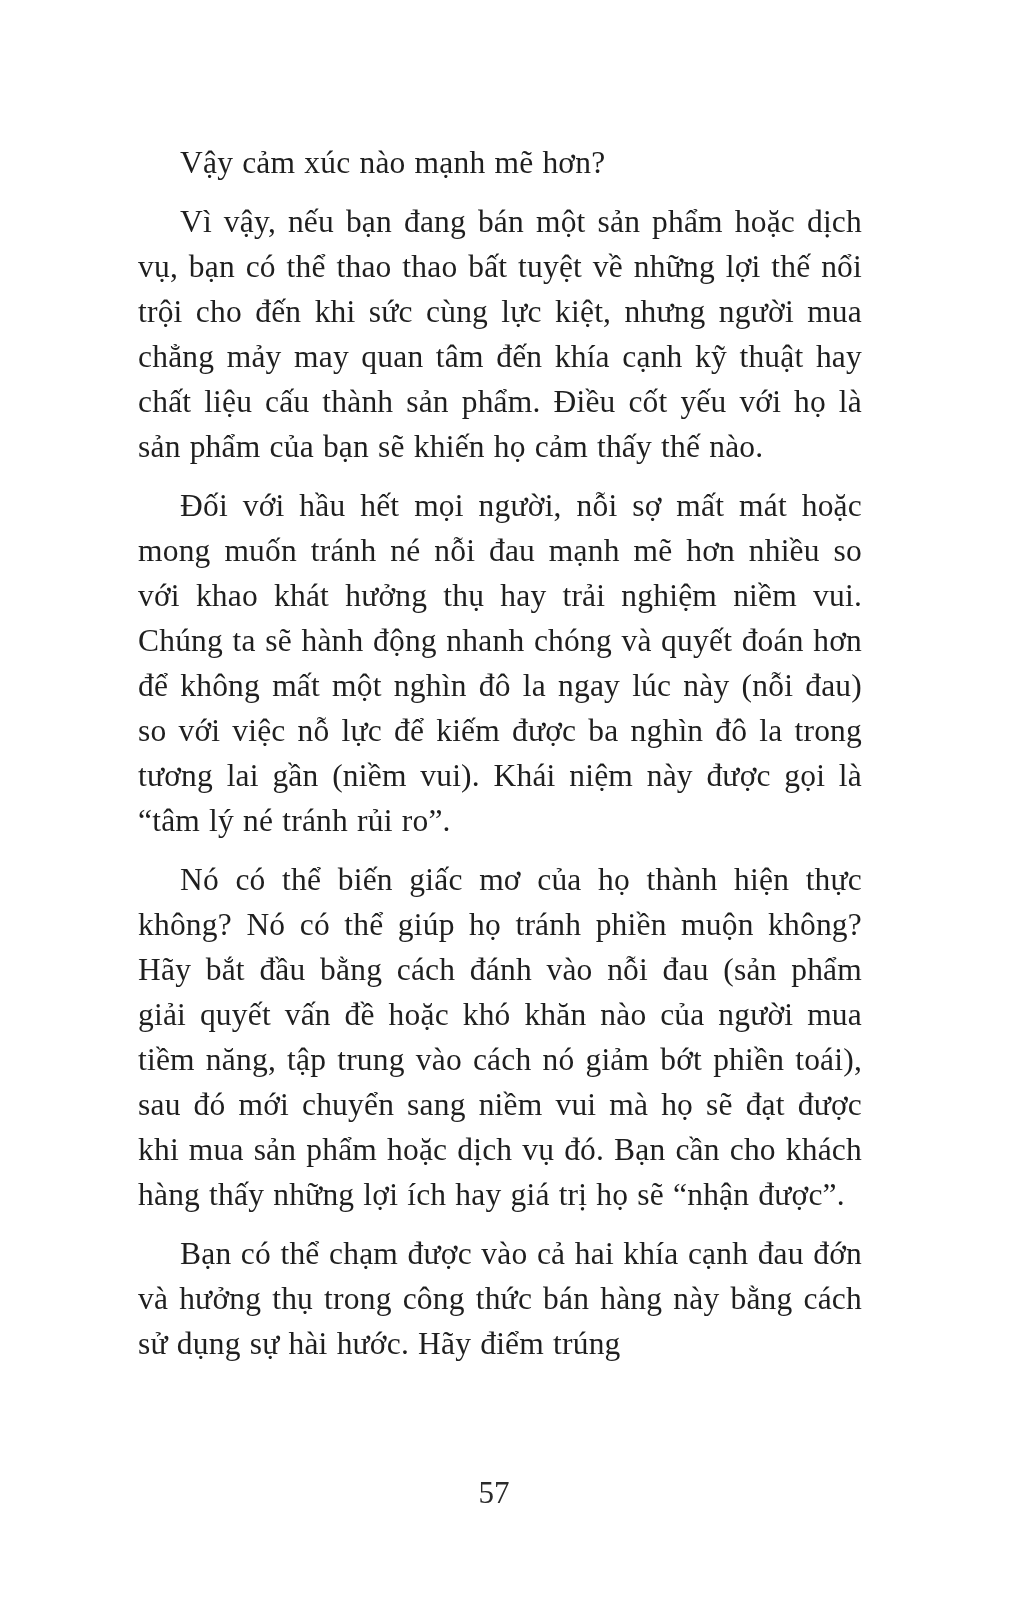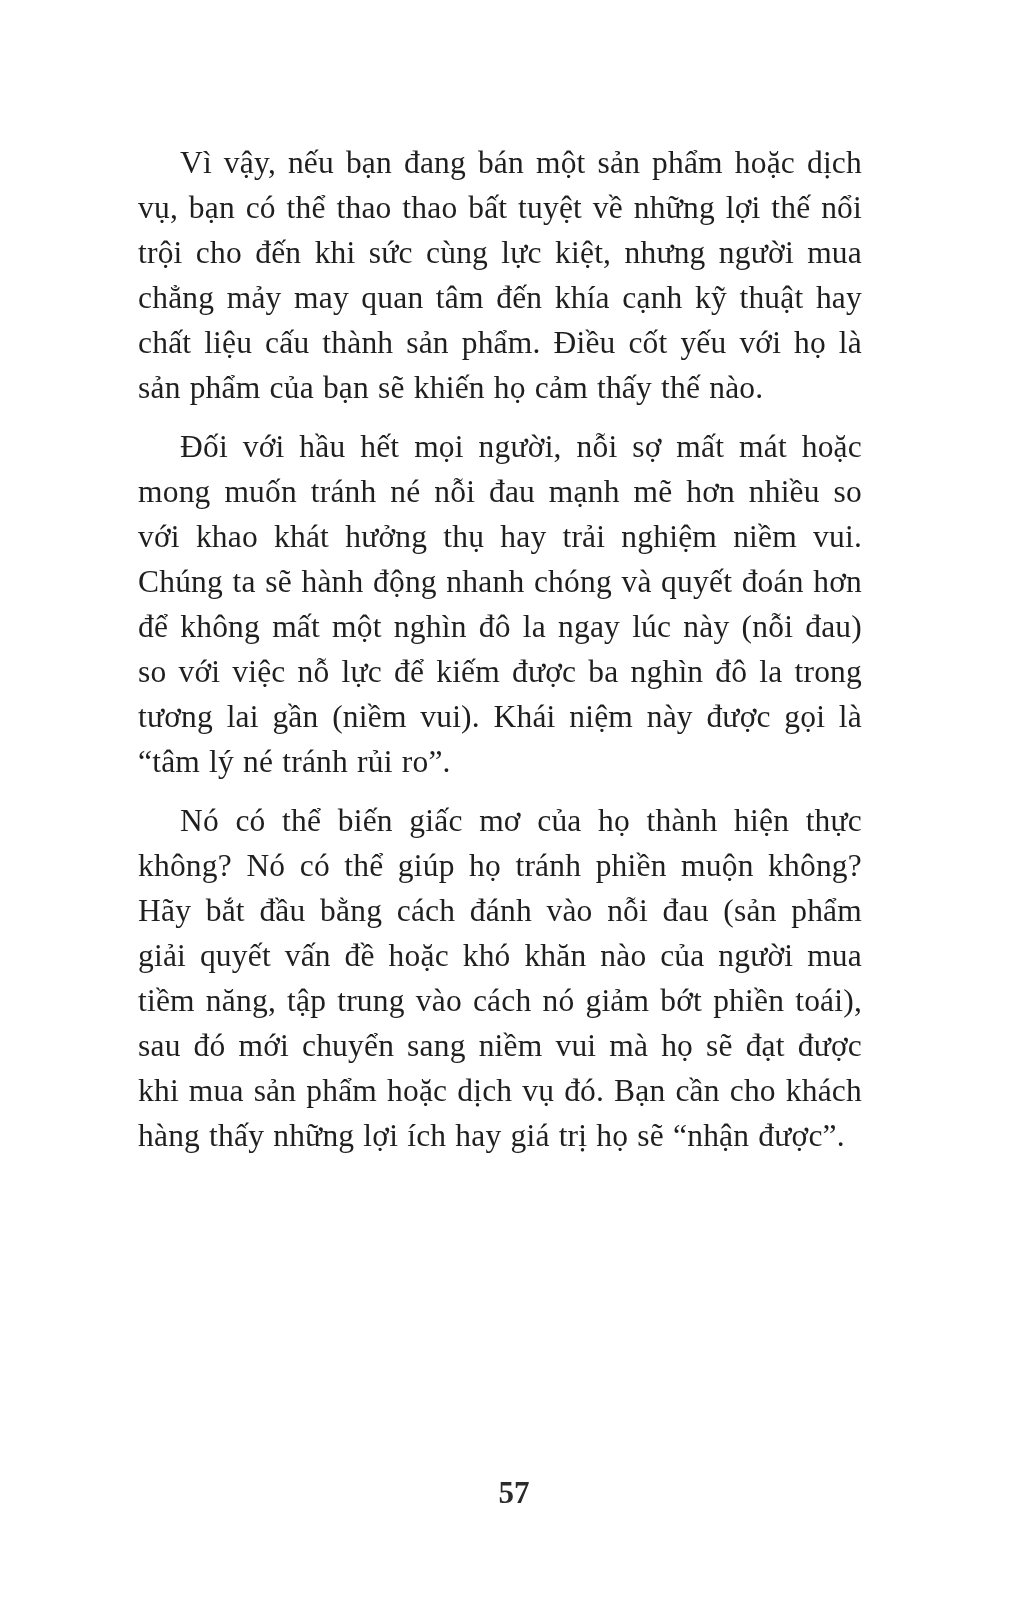--- a/index.html
+++ b/index.html
@@ -29,32 +29,33 @@
     text-align: justify;
     text-indent: 42px;
     letter-spacing: 0.2px;
     word-spacing: 1px;
   }
   .content p:last-child {
     margin-bottom: 0;
   }
   .page-number {
     position: absolute;
-    left: 152px;
+    left: 132px;
     width: 724px;
     top: 1475px;
     text-align: center;
     font-size: 31px;
     color: #2a2a2a;
-    font-weight: bold;
   }
 </style>
 </head>
 <body>
 
 <div class="page">
   <div class="content">
+    <p>Vậy cảm xúc nào mạnh mẽ hơn?</p>
     <p>Vì vậy, nếu bạn đang bán một sản phẩm hoặc dịch vụ, bạn có thể thao thao bất tuyệt về những lợi thế nổi trội cho đến khi sức cùng lực kiệt, nhưng người mua chẳng mảy may quan tâm đến khía cạnh kỹ thuật hay chất liệu cấu thành sản phẩm. Điều cốt yếu với họ là sản phẩm của bạn sẽ khiến họ cảm thấy thế nào.</p>
     <p>Đối với hầu hết mọi người, nỗi sợ mất mát hoặc mong muốn tránh né nỗi đau mạnh mẽ hơn nhiều so với khao khát hưởng thụ hay trải nghiệm niềm vui. Chúng ta sẽ hành động nhanh chóng và quyết đoán hơn để không mất một nghìn đô la ngay lúc này (nỗi đau) so với việc nỗ lực để kiếm được ba nghìn đô la trong tương lai gần (niềm vui). Khái niệm này được gọi là “tâm lý né tránh rủi ro”.</p>
     <p>Nó có thể biến giấc mơ của họ thành hiện thực không? Nó có thể giúp họ tránh phiền muộn không? Hãy bắt đầu bằng cách đánh vào nỗi đau (sản phẩm giải quyết vấn đề hoặc khó khăn nào của người mua tiềm năng, tập trung vào cách nó giảm bớt phiền toái), sau đó mới chuyển sang niềm vui mà họ sẽ đạt được khi mua sản phẩm hoặc dịch vụ đó. Bạn cần cho khách hàng thấy những lợi ích hay giá trị họ sẽ “nhận được”.</p>
+    <p>Bạn có thể chạm được vào cả hai khía cạnh đau đớn và hưởng thụ trong công thức bán hàng này bằng cách sử dụng sự hài hước. Hãy điểm trúng</p>
   </div>
   <div class="page-number">57</div>
 </div>
 
 </body></html>

